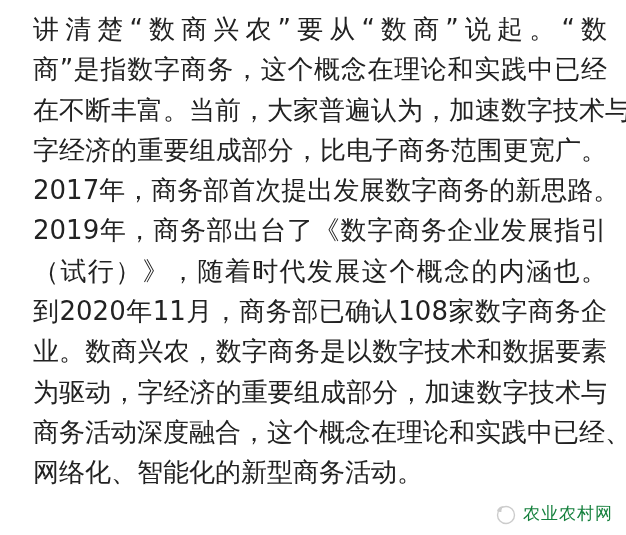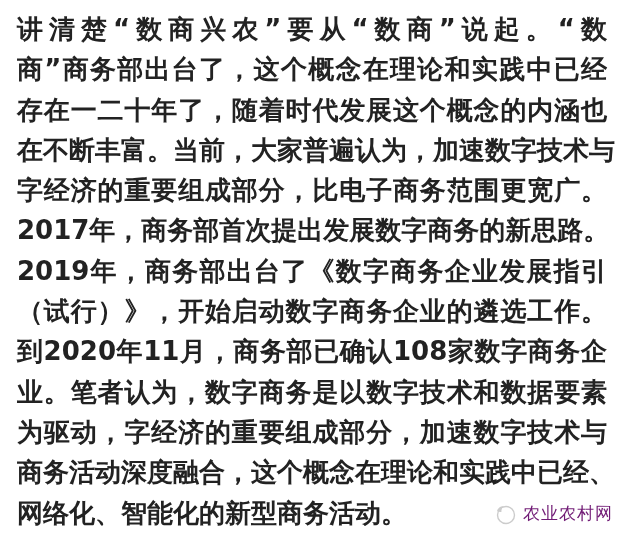--- a/index.html
+++ b/index.html
@@ -8,66 +8,65 @@
     background: #ffffff;
   }
   body {
     width: 626px;
     height: 535px;
     overflow: hidden;
     position: relative;
     font-family: "DejaVu Sans", "Liberation Sans", sans-serif;
   }
   .article {
-    padding: 9px 19px 0 17px;
+    padding: 9px 19px 0 33px;
     color: #222222;
     font-size: 26px;
     line-height: 40.3px;
-    font-weight: 700;
+    font-weight: 400;
   }
   .line {
     text-align: justify;
     text-align-last: justify;
     white-space: nowrap;
     letter-spacing: 0;
   }
   .line.last-line {
     text-align: right;
     text-align-last: left;
   }
   .watermark {
     position: absolute;
     right: 13px;
     bottom: 10px;
     display: flex;
     align-items: center;
     gap: 7px;
-    color: #701a75;
+    color: #15803d;
     font-size: 17px;
     letter-spacing: 1px;
     user-select: none;
   }
   .watermark svg {
     display: block;
   }
 </style>
 </head>
 <body>
 
 <div class="article">
   <div class="line">讲清楚“数商兴农”要从“数商”说起。“数</div>
-  <div class="line">商”商务部出台了，这个概念在理论和实践中已经</div>
-  <div class="line">存在一二十年了，随着时代发展这个概念的内涵也</div>
+  <div class="line">商”是指数字商务，这个概念在理论和实践中已经</div>
   <div class="line">在不断丰富。当前，大家普遍认为，加速数字技术与</div>
   <div class="line">字经济的重要组成部分，比电子商务范围更宽广。</div>
   <div class="line">2017年，商务部首次提出发展数字商务的新思路。</div>
   <div class="line">2019年，商务部出台了《数字商务企业发展指引</div>
-  <div class="line">（试行）》，开始启动数字商务企业的遴选工作。</div>
+  <div class="line">（试行）》，随着时代发展这个概念的内涵也。</div>
   <div class="line">到2020年11月，商务部已确认108家数字商务企</div>
-  <div class="line">业。笔者认为，数字商务是以数字技术和数据要素</div>
+  <div class="line">业。数商兴农，数字商务是以数字技术和数据要素</div>
   <div class="line">为驱动，字经济的重要组成部分，加速数字技术与</div>
   <div class="line">商务活动深度融合，这个概念在理论和实践中已经、</div>
   <div class="line last-line">网络化、智能化的新型商务活动。</div>
 </div>
 
 <div class="watermark">
   <span>
     <svg width="22" height="22" viewBox="0 0 22 22" fill="none" xmlns="http://www.w3.org/2000/svg">
       <circle cx="12" cy="12" r="8.5" stroke="#cccccc" stroke-width="1.4"></circle>
       <path d="M3 8 C4 4.5 7.5 2.5 10 3.5 C8 5 7 7 7.5 9 C5.5 9.2 4 8.8 3 8 Z" fill="#cccccc"></path>

